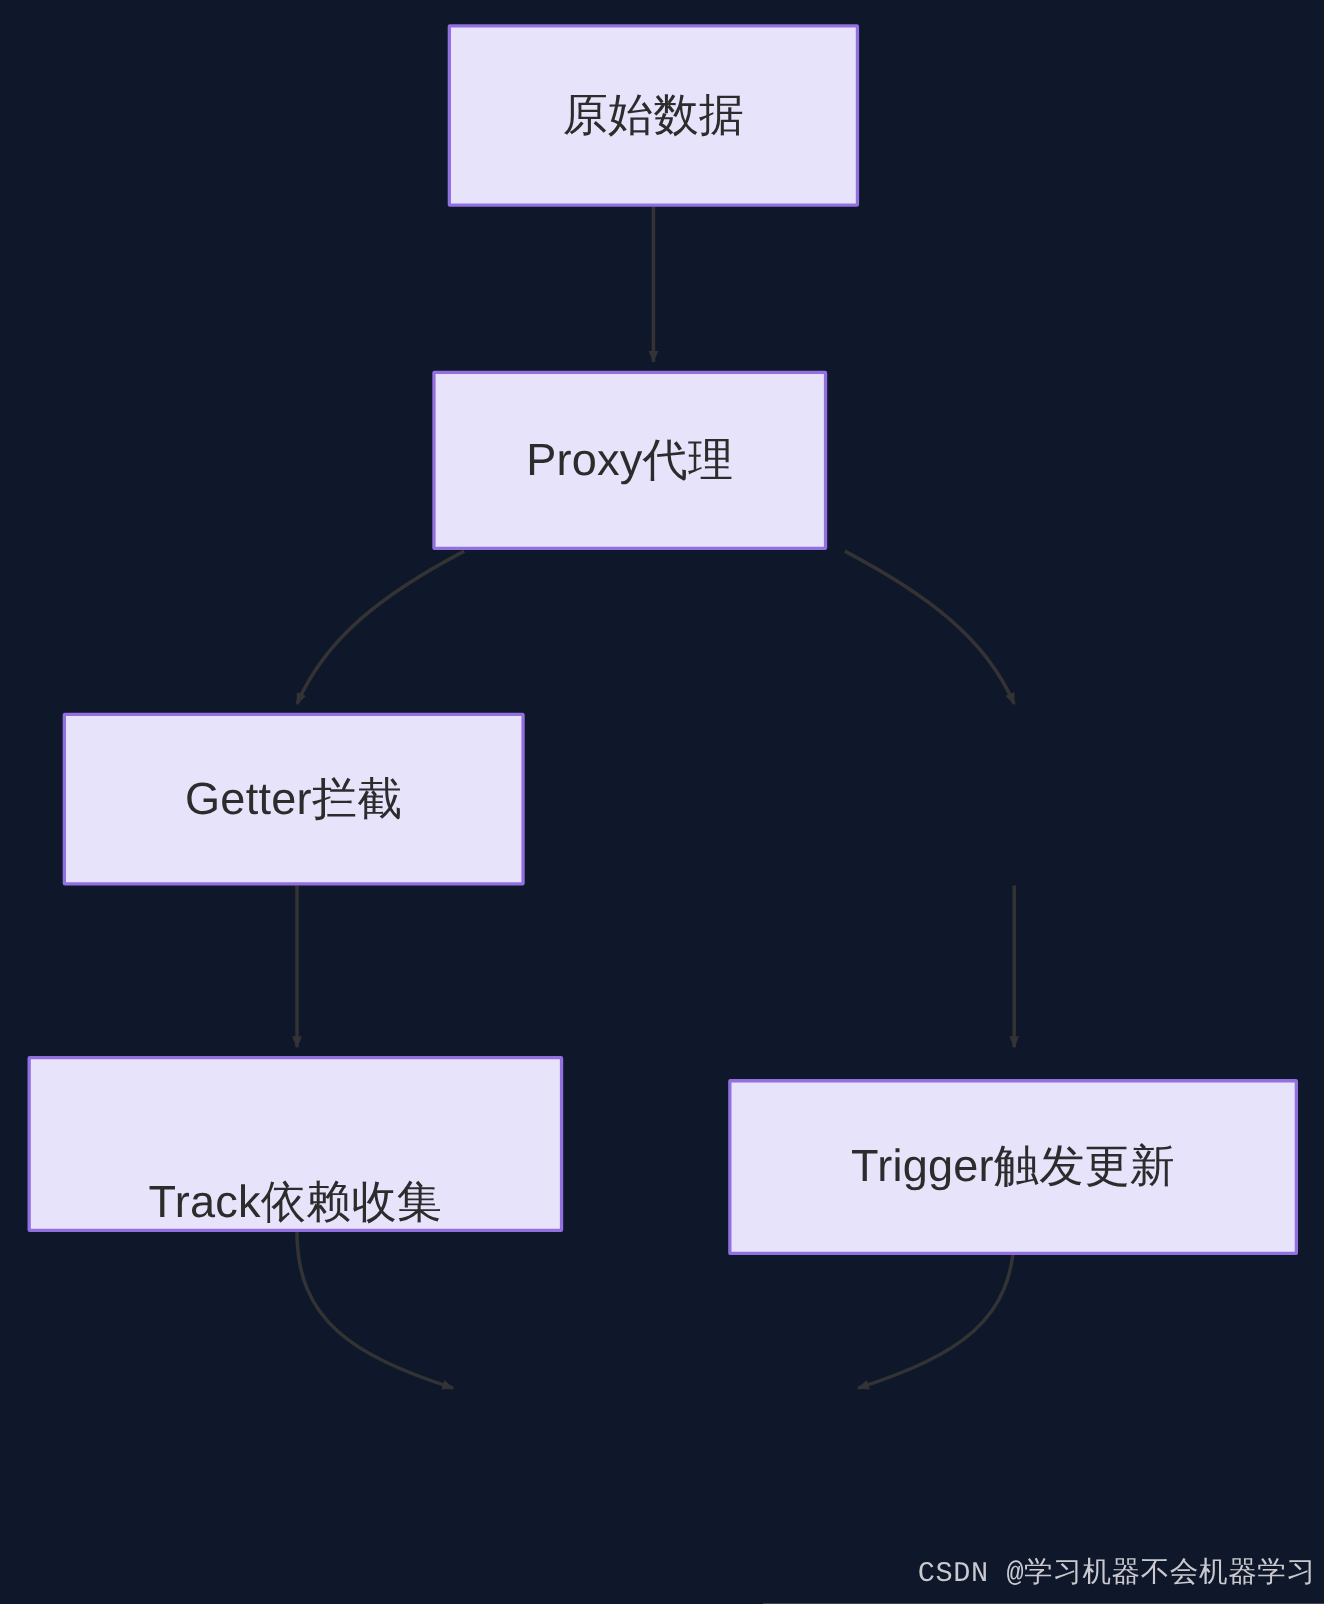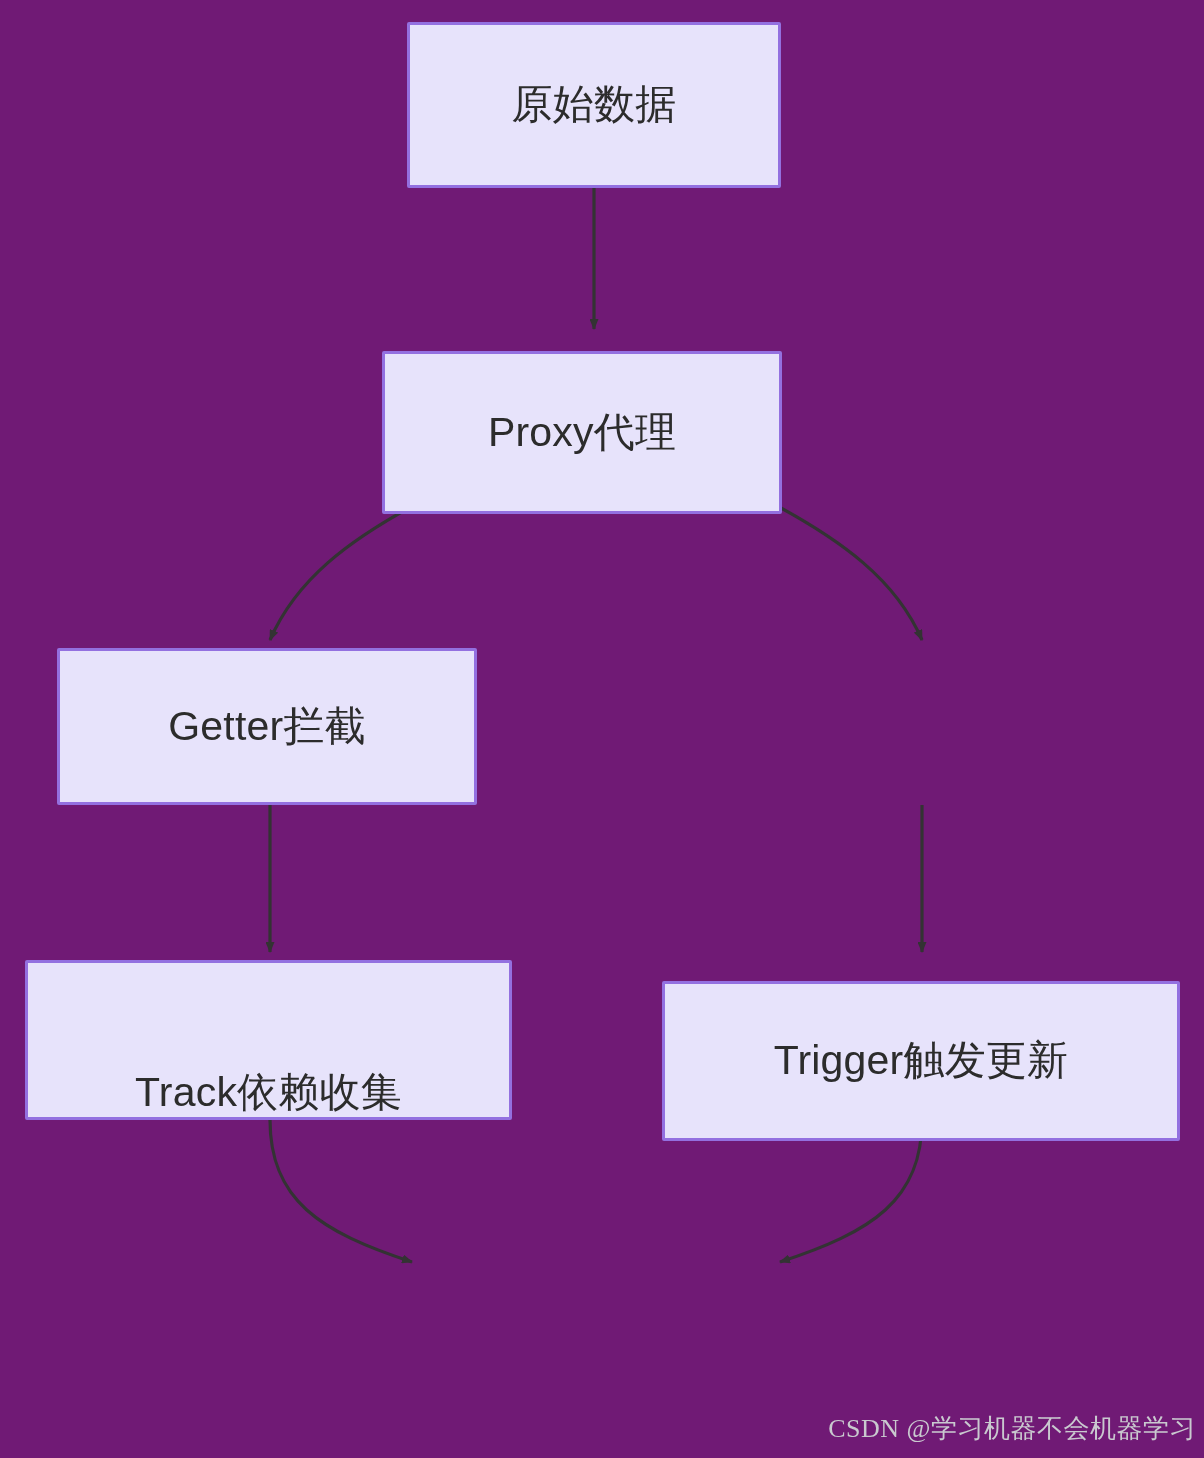--- a/index.html
+++ b/index.html
@@ -11,21 +11,21 @@
   body {
     width: 1204px;
     height: 1458px;
     font-family: "Liberation Sans", "DejaVu Sans", sans-serif;
     overflow: hidden;
   }
   #diagram-root {
     position: relative;
     width: 1204px;
     height: 1458px;
-    background: #701a75;
+    background: #0f172a;
   }
   svg#flow-canvas {
     position: absolute;
     left: 0;
     top: 0;
     width: 1204px;
     height: 1458px;
     display: block;
   }
   .node-box {
@@ -45,21 +45,21 @@
     line-height: 1.2;
     color: #2c2c2c;
     white-space: nowrap;
     letter-spacing: 0.2px;
     user-select: none;
   }
   #watermark {
     position: absolute;
     right: 8px;
     bottom: 12px;
-    font-family: Liberation Serif, serif;
+    font-family: Liberation Mono, monospace;
     font-size: 26px;
     color: #c9c9cf;
     letter-spacing: 0.5px;
     z-index: 5;
     white-space: nowrap;
     user-select: none;
   }
 </style>
 </head>
 <body>
@@ -85,21 +85,21 @@
 
     <path d="M 270,1120 C 270,1200 320,1232 412,1262" fill="none" stroke="#333333" stroke-width="3.2" marker-end="url(#arrowhead)"></path>
 
     <path d="M 922,1120 C 922,1200 872,1232 780,1262" fill="none" stroke="#333333" stroke-width="3.2" marker-end="url(#arrowhead)"></path>
   </svg>
 
   <div class="node-box" style="left:407px; top:22px; width:374px; height:166px;">
     <span class="node-label">原始数据</span>
   </div>
 
-  <div class="node-box" style="left:382px; top:337px; width:400px; height:163px;margin-top:14px;">
+  <div class="node-box" style="left:393px; top:337px; width:359px; height:163px;">
     <span class="node-label">Proxy代理</span>
   </div>
 
   <div class="node-box" style="left:57px; top:648px; width:420px; height:157px;">
     <span class="node-label">Getter拦截</span>
   </div>
 
 
   <div class="node-box" style="left:25px; top:960px; width:487px; height:160px;align-items:flex-end;">
     <span class="node-label">Track依赖收集</span>

